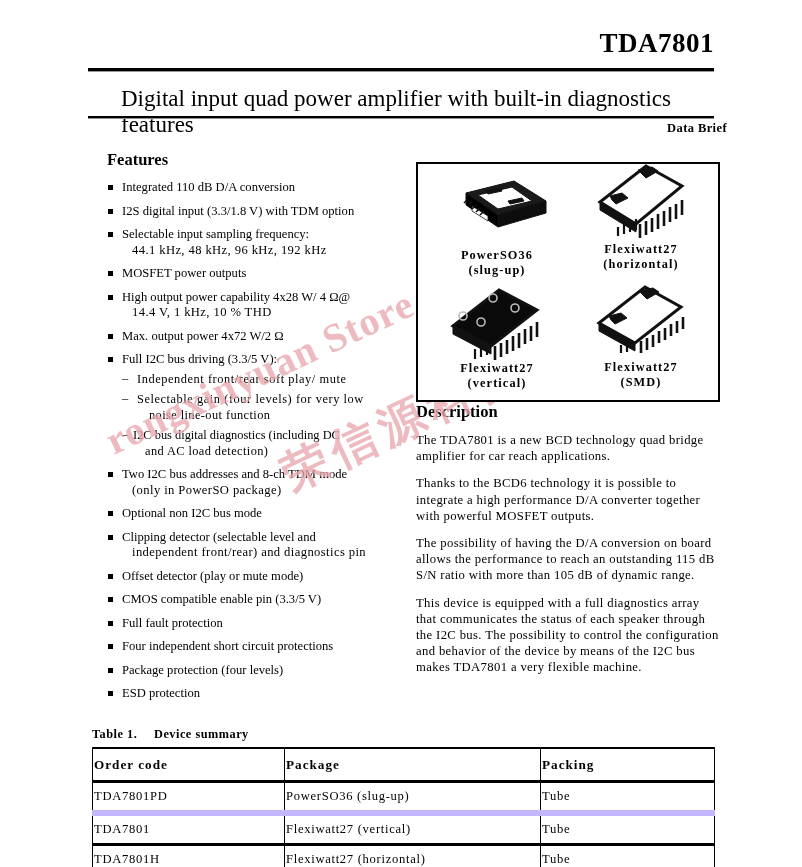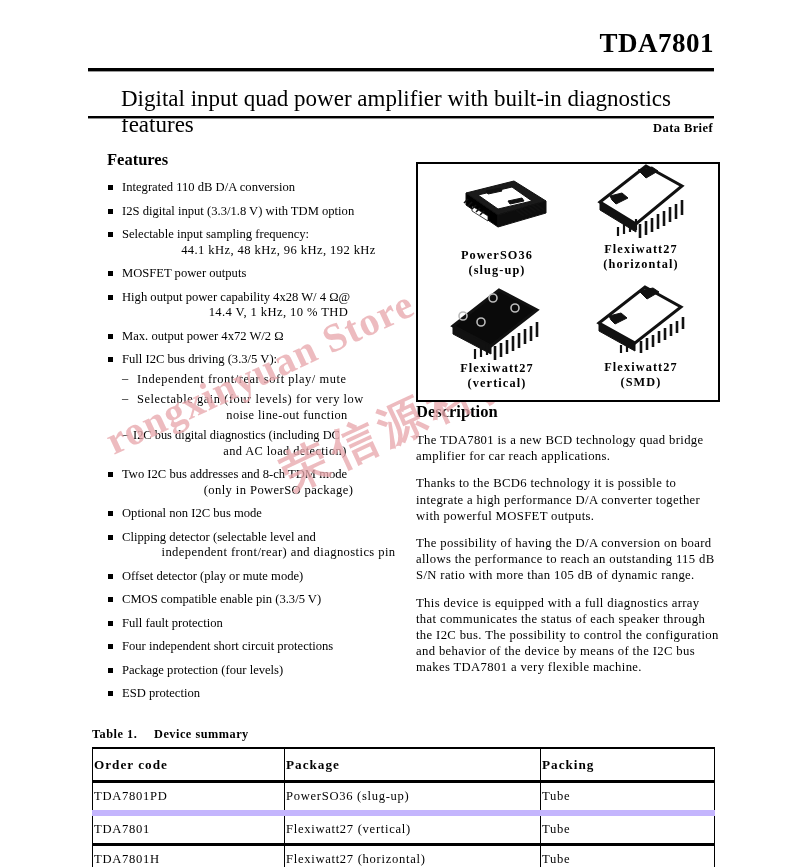--- a/index.html
+++ b/index.html
@@ -103,21 +103,21 @@
   }
   .rule-title:after {
     content: "";
     position: absolute;
     left: 0; top: 2px;
     width: 626px; height: 1px;
     background: #8f8f8f;
   }
   .data-brief {
     position: absolute;
-    right: 89px;
+    right: 75px;
     top: 121px;
     font-size: 12.5px;
     font-weight: bold;
     letter-spacing: .4px;
   }
 
   
   .col-left {
     position: absolute;
     left: 92px;
@@ -157,21 +157,20 @@
     left: 1px;
     top: 5px;
     width: 5px;
     height: 5px;
     background: #000;
   }
   ul.features > li .cont {
     display: block;
     padding-left: 10px;
     letter-spacing: .4px;
-    text-align: center;
   }
   ul.sub {
     list-style: none;
     margin: 4px 0 0 0;
     padding: 0;
   }
   ul.sub > li {
     position: relative;
     padding-left: 15px;
     margin-bottom: 5px;

